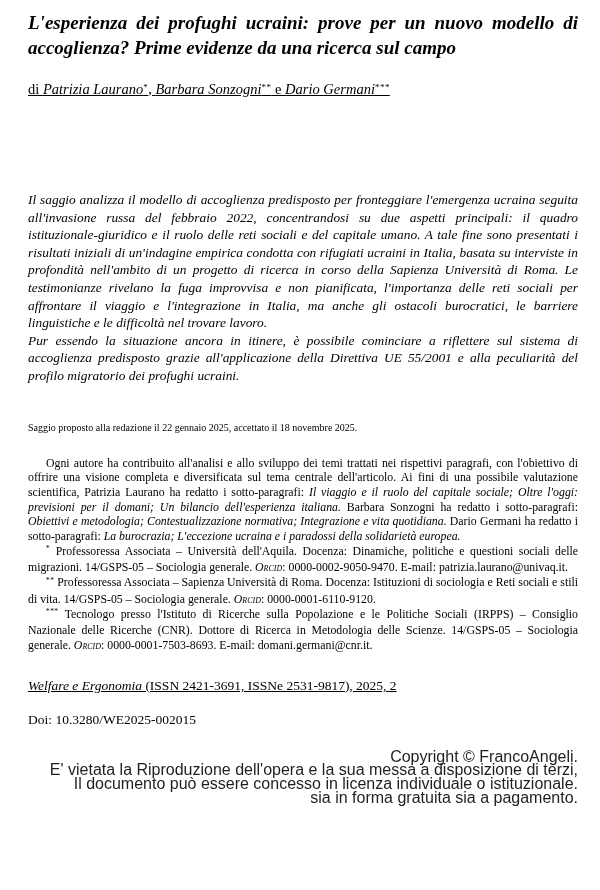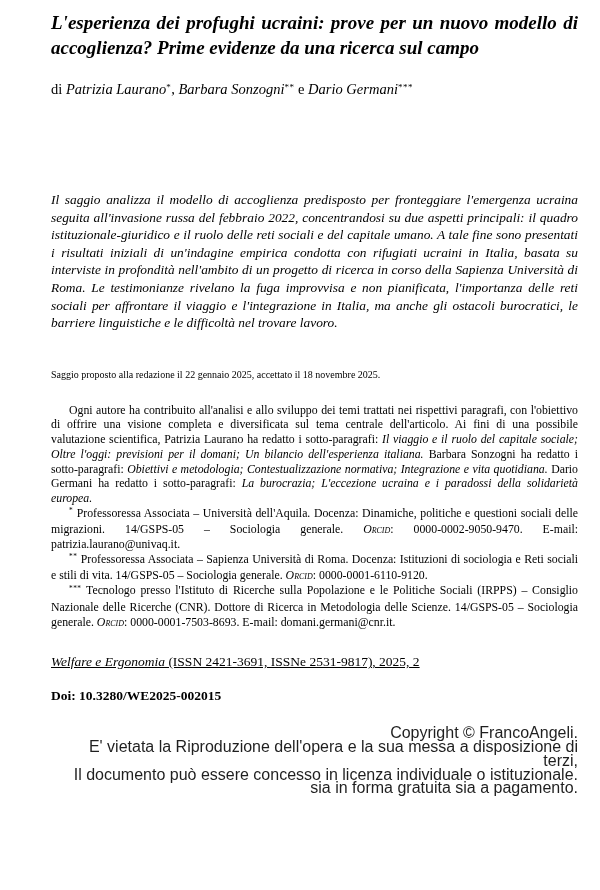--- a/index.html
+++ b/index.html
@@ -8,36 +8,36 @@
     background: #ffffff;
   }
   body {
     width: 600px;
     height: 890px;
     overflow: hidden;
     color: #000;
     font-family: "Liberation Serif", serif;
   }
   .page {
-    padding: 10px 22px 0 22px;
-    margin-left: 29px;
+    padding: 10px 22px 0 28px;
   }
   .title {
     margin: 0;
     font-family: "Liberation Serif", serif;
     font-size: 19px;
     line-height: 25px;
     font-weight: bold;
     font-style: italic;
     text-align: justify;
   }
   .byline {
     margin: 20px 0 0 0;
     font-size: 14.5px;
     line-height: 19px;
+    text-decoration: underline;
   }
   .byline .author {
     font-style: italic;
   }
   sup.fn-marker {
     font-size: 62%;
     vertical-align: baseline;
     position: relative;
     top: -0.48em;
     letter-spacing: 0.5px;
@@ -80,21 +80,20 @@
     line-height: 17px;
     text-decoration: underline;
   }
   .journal-name {
     font-style: italic;
   }
   .doi-line {
     margin: 17px 0 0 0;
     font-size: 13.5px;
     line-height: 17px;
-    font-weight: bold;
   }
   .copyright {
     margin-top: 22px;
     font-family: Liberation Sans, sans-serif;
     font-size: 16px;
     line-height: 13.8px;
     text-align: right;
     color: #1f1f1f;
   }
 </style>
@@ -102,20 +101,21 @@
 <body>
 
 <div class="page">
 
   <h1 class="title">L'esperienza dei profughi ucraini: prove per un nuovo modello di accoglienza? Prime evidenze da una ricerca sul campo</h1>
 
   <p class="byline"><span>di </span><span class="author">Patrizia Laurano</span><sup class="fn-marker">*</sup><span>, </span><span class="author">Barbara Sonzogni</span><sup class="fn-marker">**</sup><span> e </span><span class="author">Dario Germani</span><sup class="fn-marker">***</sup></p>
 
   <div class="abstract">
     <p>Il saggio analizza il modello di accoglienza predisposto per fronteggiare l'emergenza ucraina seguita all'invasione russa del febbraio 2022, concentrandosi su due aspetti principali: il quadro istituzionale-giuridico e il ruolo delle reti sociali e del capitale umano. A tale fine sono presentati i risultati iniziali di un'indagine empirica condotta con rifugiati ucraini in Italia, basata su interviste in profondità nell'ambito di un progetto di ricerca in corso della Sapienza Università di Roma. Le testimonianze rivelano la fuga improvvisa e non pianificata, l'importanza delle reti sociali per affrontare il viaggio e l'integrazione in Italia, ma anche gli ostacoli burocratici, le barriere linguistiche e le difficoltà nel trovare lavoro.</p>
+    <p>Pur essendo la situazione ancora in itinere, è possibile cominciare a riflettere sul sistema di accoglienza predisposto grazie all'applicazione della Direttiva UE 55/2001 e alla peculiarità del profilo migratorio dei profughi ucraini.</p>
   </div>
 
   <p class="submission">Saggio proposto alla redazione il 22 gennaio 2025, accettato il 18 novembre 2025.</p>
 
   <div class="footnotes">
 
     <p><span>Ogni autore ha contribuito all'analisi e allo sviluppo dei temi trattati nei rispettivi paragrafi, con l'obiettivo di offrire una visione completa e diversificata sul tema centrale dell'articolo. Ai fini di una possibile valutazione scientifica, Patrizia Laurano ha redatto i sotto-paragrafi: </span><span class="fn-italic">Il viaggio e il ruolo del capitale sociale; Oltre l'oggi: previsioni per il domani; Un bilancio dell'esperienza italiana.</span><span> Barbara Sonzogni ha redatto i sotto-paragrafi: </span><span class="fn-italic">Obiettivi e metodologia; Contestualizzazione normativa; Integrazione e vita quotidiana.</span><span> Dario Germani ha redatto i sotto-paragrafi: </span><span class="fn-italic">La burocrazia; L'eccezione ucraina e i paradossi della solidarietà europea.</span></p>
 
     <p><sup class="fn-marker">*</sup><span> Professoressa Associata – Università dell'Aquila. Docenza: Dinamiche, politiche e questioni sociali delle migrazioni. 14/GSPS-05 – Sociologia generale. </span><span class="sc">Orcid</span><span>: 0000-0002-9050-9470. E-mail: </span><span>patrizia.laurano@univaq.it</span><span>.</span></p>
 

